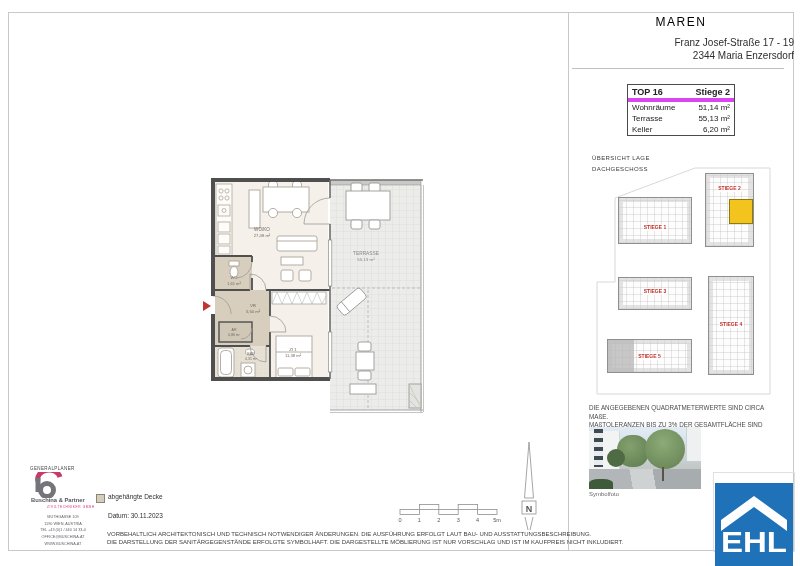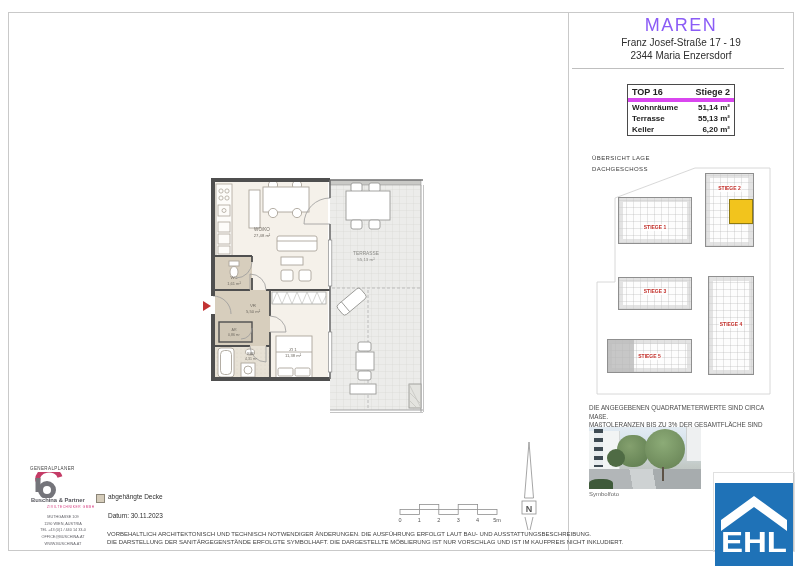--- a/index.html
+++ b/index.html
@@ -4,27 +4,27 @@
 <style>
   html,body{margin:0;padding:0;background:#ffffff;}
   body{width:800px;height:566px;overflow:hidden;position:relative;
        font-family:"Liberation Sans","DejaVu Sans",sans-serif;color:#222;}
   .abs{position:absolute;}
   .sheet-border{left:8px;top:12px;width:784px;height:537px;border:1px solid #c9c9c9;}
   .col-divider{left:568px;top:12px;height:538px;border-left:1px solid #c9c9c9;}
   .hdr-divider{left:572px;top:68px;width:212px;border-top:1px solid #bfbfbf;}
   .ehl-box{left:713px;top:472px;width:80px;height:78px;border:1px solid #e0e0e0;}
   
-  .maren{left:568px;top:15px;width:226px;text-align:center;font-size:18px;letter-spacing:1.5px;color:#8b5cf6;}
-  .addr{left:568px;width:226px;text-align:center;font-size:10px;color:#2e2e2e;}
+  .maren{left:568px;top:15px;width:226px;text-align:center;font-size:12px;letter-spacing:1.5px;color:#000000;}
+  .addr{left:568px;width:226px;text-align:right;font-size:10px;color:#2e2e2e;}
   
   .itable{left:627px;top:84px;width:106px;border:1px solid #4a4a4a;background:#fff;}
   .itable .hrow{display:flex;justify-content:space-between;padding:2px 4px 1px 4px;
       font-size:9px;font-weight:bold;border-bottom:4px solid #d946ef;}
-  .itable .drow{display:flex;justify-content:space-between;padding:1px 4px;font-size:8px;font-weight:bold;}
+  .itable .drow{display:flex;justify-content:space-between;padding:1px 4px;font-size:8px;}
   
   .ov-title{left:592px;top:153px;font-size:6px;letter-spacing:.4px;color:#3c3c3c;line-height:1.8;}
   .bldg{background:#fdfdfd;border:1px solid #8f8f8f;
       box-shadow:inset 0 0 0 4px rgba(205,205,205,.55);
       background-image:repeating-linear-gradient(90deg,rgba(170,170,170,.28) 0 .8px,transparent .8px 7px),
                        repeating-linear-gradient(0deg,rgba(170,170,170,.28) 0 .8px,transparent .8px 7px);}
   .bldg-label{position:absolute;left:50%;transform:translateX(-50%);
       font-size:5px;font-weight:bold;color:#c22f2a;background:rgba(255,255,255,.88);
       padding:0 1px;white-space:nowrap;line-height:1.3;}
   .unit-highlight{position:absolute;background:#f2c41d;border:1px solid #8f7a10;}

